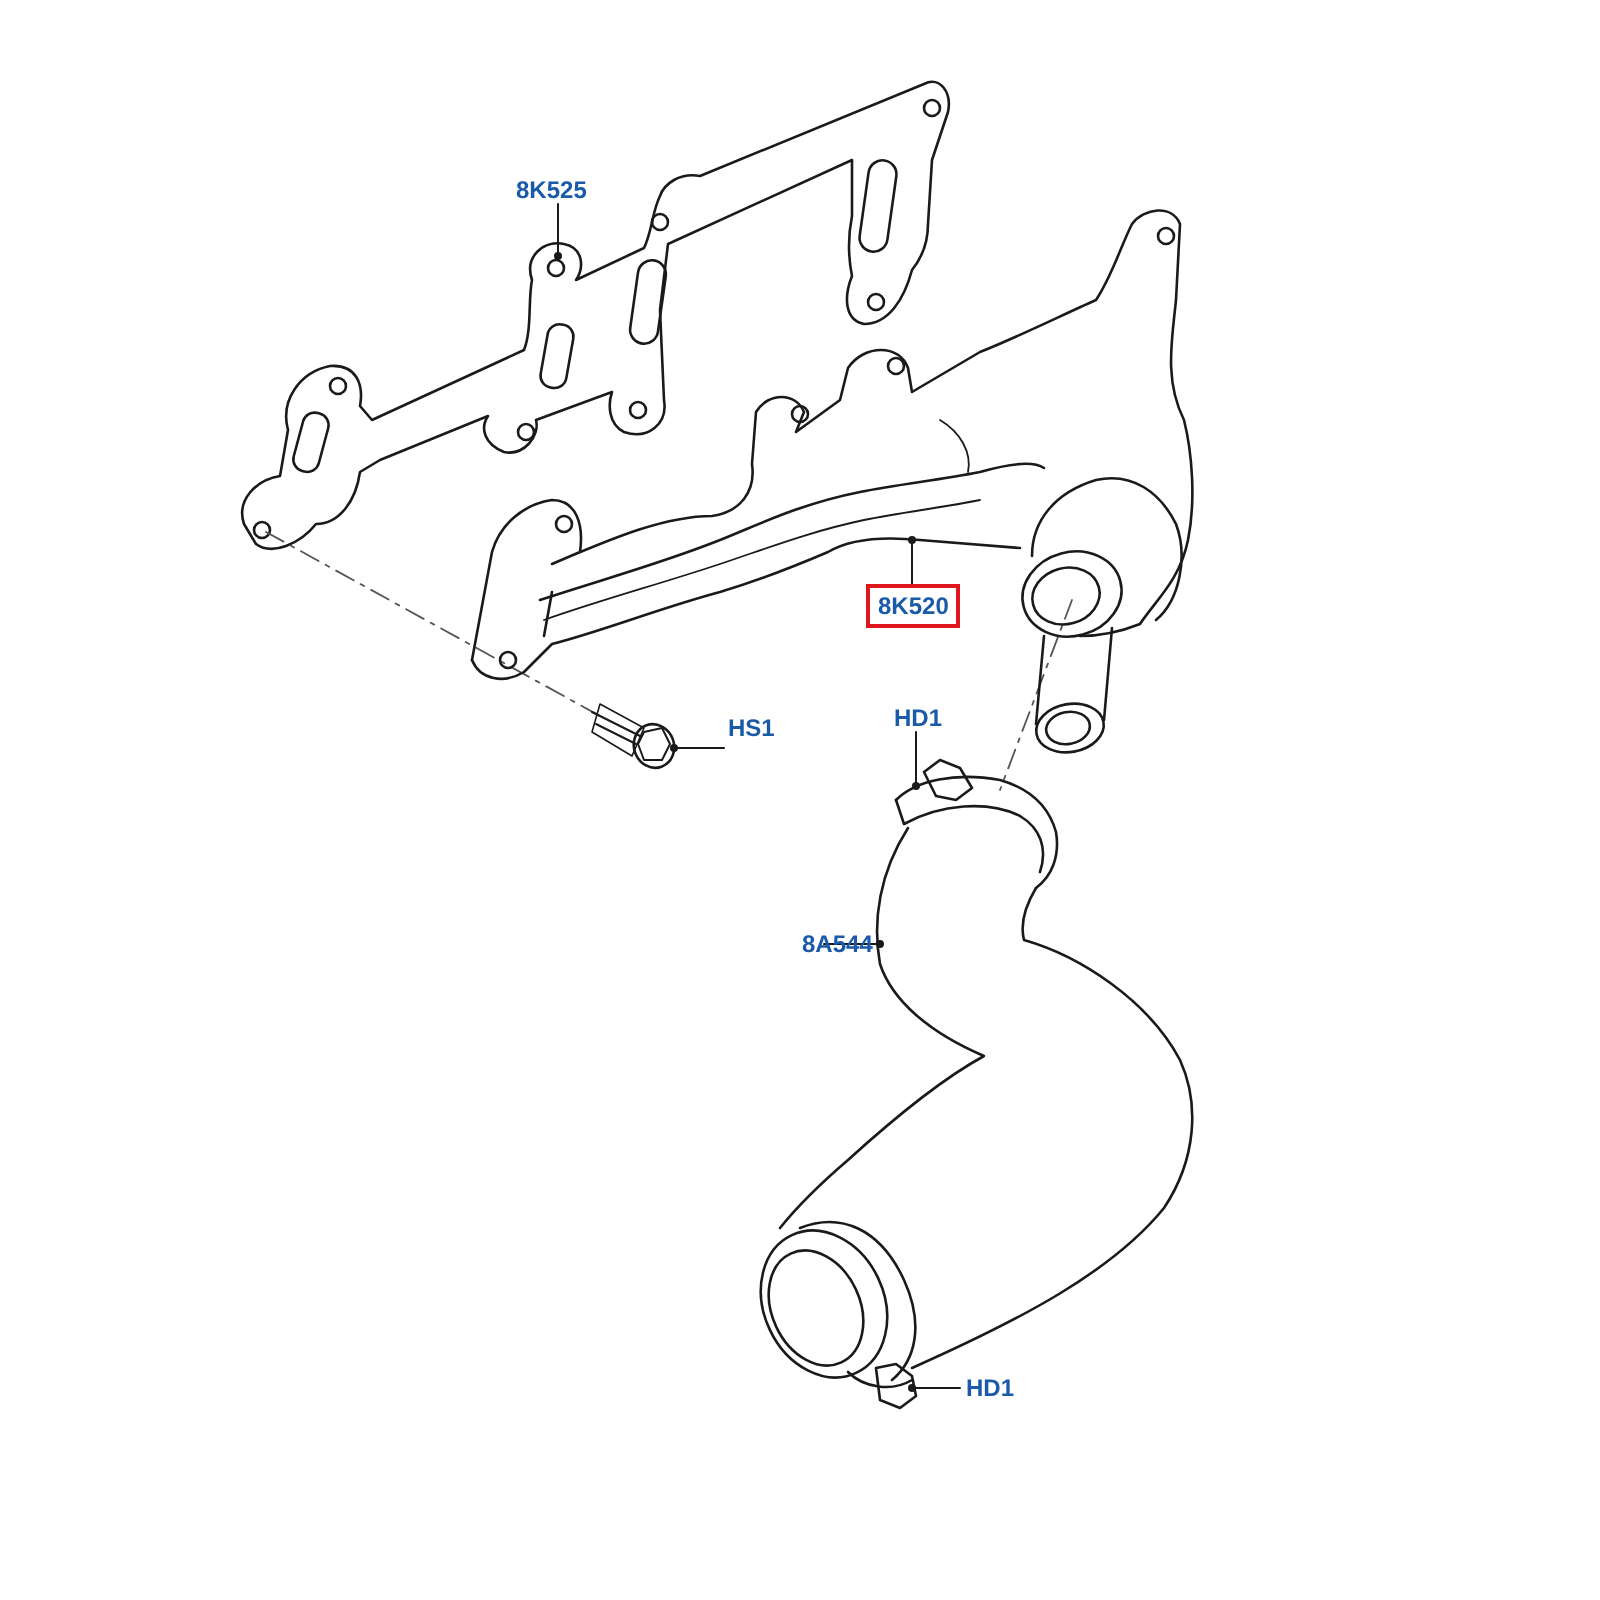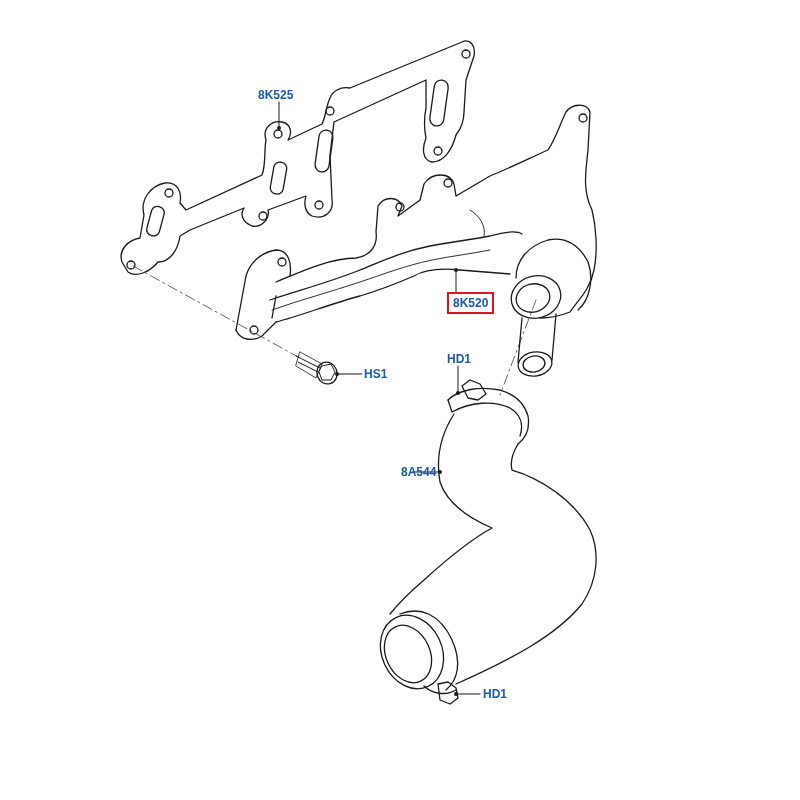--- a/index.html
+++ b/index.html
@@ -2,21 +2,21 @@
 <html><head>
 <meta charset="utf-8">
 <style>
   html, body { margin: 0; padding: 0; background: #ffffff; }
   body { width: 800px; height: 800px; position: relative; overflow: hidden;
          font-family: "Liberation Sans", sans-serif; }
   #diagram { position: absolute; left: 0; top: 0; width: 800px; height: 800px; }
   .label { position: absolute; font-family: "Liberation Sans", sans-serif;
            font-weight: bold; font-size: 12px; color: #1a5aa8; line-height: 14px;
            white-space: nowrap; cursor: pointer; }
-  .label.highlight { border: 2px solid #e0161e; padding: 2px 4px; margin-left: 14px; }
+  .label.highlight { border: 2px solid #e0161e; padding: 2px 4px; }
 </style>
 </head>
 <body>
 
 <svg id="diagram" viewBox="0 0 800 800" xmlns="http://www.w3.org/2000/svg">
   <g fill="none" stroke="#1a1a1a" stroke-width="1.3" stroke-linejoin="round" stroke-linecap="round">
 
     <g>
       <path d="M122,262 C118,250 128,240 140,238 L144,215 C140,200 150,186 165,183 C178,182 182,192 180,203 L186,210 L262,175 C266,165 264,150 266,140 C262,128 272,120 282,122 C292,124 292,134 288,140 L322,124 C326,116 326,106 330,98 C332,92 340,86 350,88 L462,42 C470,38 476,46 474,56 L466,80 L464,112 C464,122 460,130 456,135 C452,150 444,162 432,162 C422,160 422,148 426,138 C424,128 424,118 426,108 L426,80 L334,122 L330,155 L332,200 C334,212 324,220 312,216 C304,212 304,202 306,196 L268,210 C270,218 262,228 252,226 C242,222 240,214 244,208 L190,230 L180,236 C178,250 170,262 158,262 C150,272 136,278 128,272 Z"></path>
       <circle cx="131" cy="265" r="4"></circle>
@@ -103,16 +103,16 @@
       <circle cx="337" cy="374" r="2"></circle>
       <circle cx="458" cy="393" r="2"></circle>
       <circle cx="440" cy="472" r="2"></circle>
       <circle cx="456" cy="694" r="2"></circle>
     </g>
   </g>
 </svg>
 
 <span class="label" style="left:258px; top:88px;text-align:right;">8K525</span>
 <span class="label highlight" style="left:433px; top:292px;">8K520</span>
-<span class="label" style="left:364px; top:367px;">HS1</span>
+<span class="label" style="left:364px; top:357px;">HS1</span>
 <span class="label" style="left:447px; top:352px;">HD1</span>
 <span class="label" style="left:369px; top:465px;margin-left:32px;">8A544</span>
 <span class="label" style="left:483px; top:687px;">HD1</span>
 
 </body></html>

